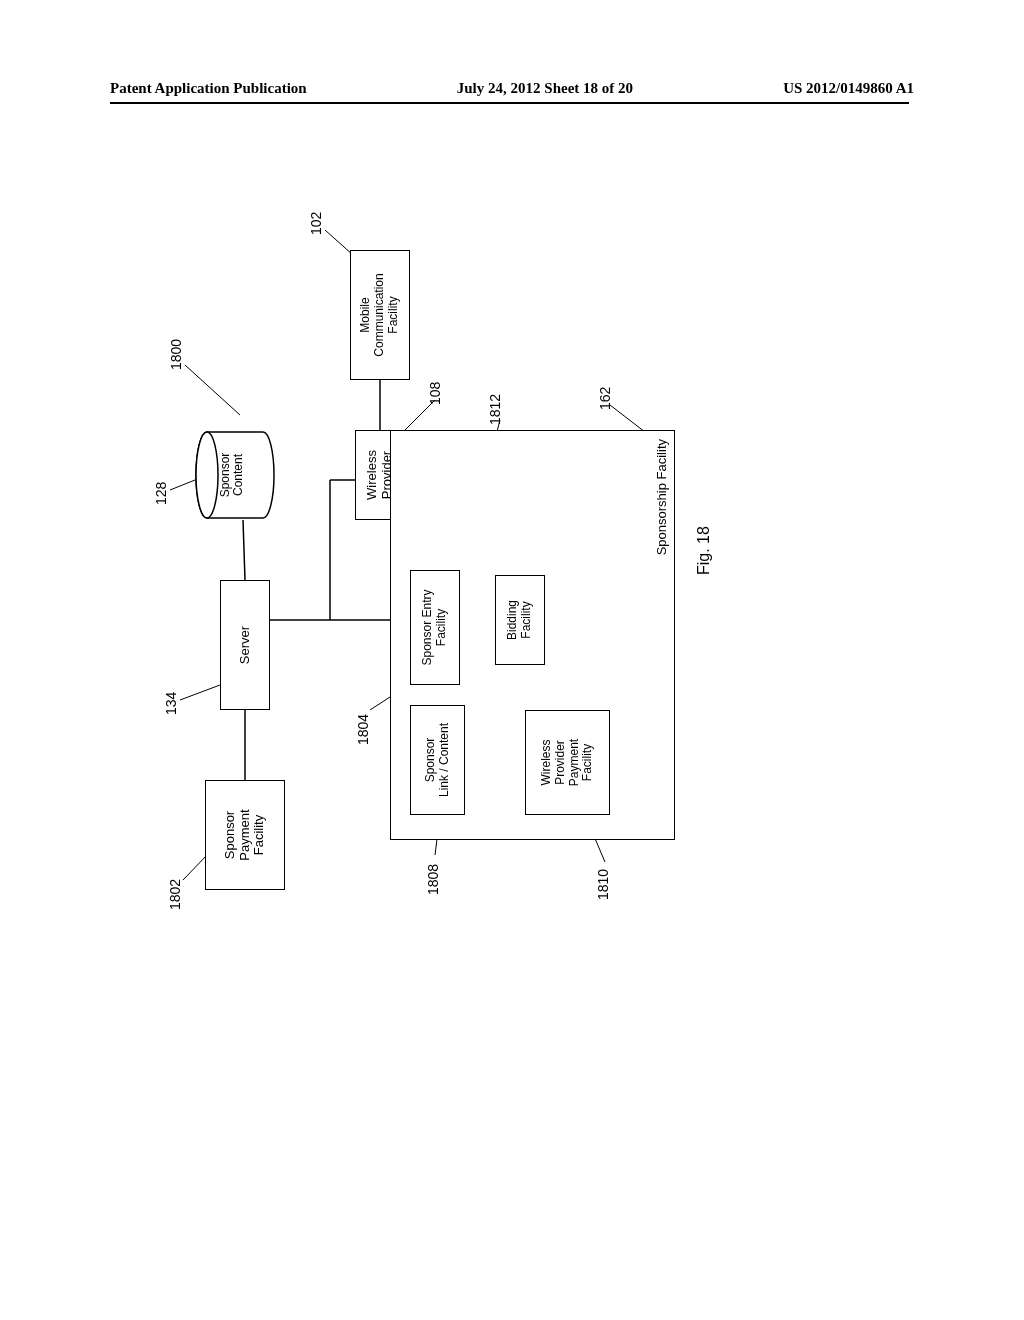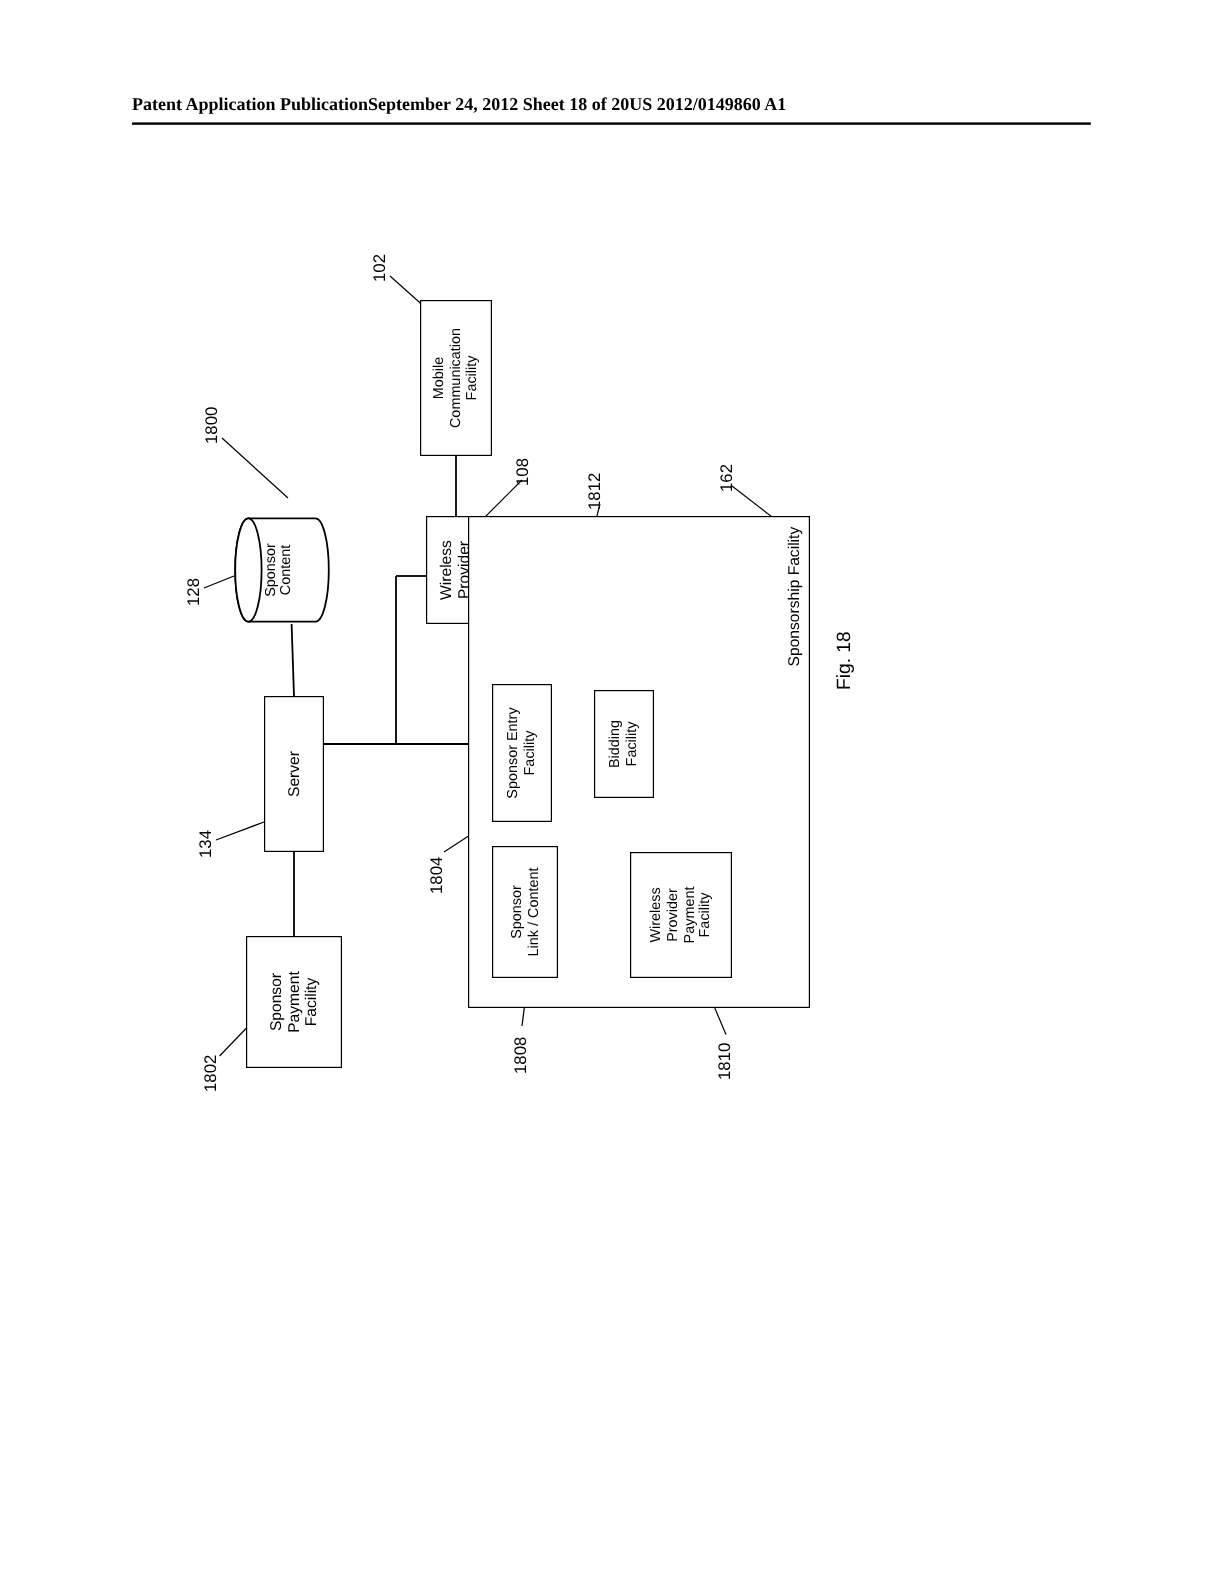--- a/index.html
+++ b/index.html
@@ -9,20 +9,21 @@
       background: white;
       font-family: "Times New Roman", serif;
       position: relative;
     }
     .header {
       position: absolute;
       top: 80px;
       left: 0;
       width: 100%;
       display: flex;
+      justify-content: space-between;
       padding: 0 110px;
       font-weight: bold;
       font-size: 15px;
     }
     .header-line {
       position: absolute;
       top: 102px;
       left: 110px;
       right: 115px;
       height: 2px;
@@ -58,21 +59,21 @@
       width: 100%;
       height: 100%;
       pointer-events: none;
     }
   </style>
 </head>
 <body>
 
 <div class="header">
   <span>Patent Application Publication</span>
-  <span>September 24, 2012  Sheet 18 of 20</span>
+  <span>July 24, 2012  Sheet 18 of 20</span>
   <span>US 2012/0149860 A1</span>
 </div>
 <div class="header-line"></div>
 
 <div style="position:absolute; top:160px; left:90px; width:700px; height:760px;">
 
   <div style="position:absolute; top:50%; left:50%; width:740px; height:550px; transform: translate(-50%,-50%) rotate(-90deg); font-family:Arial,sans-serif;">
 
     <svg class="connector" viewBox="0 0 740 550">
 

